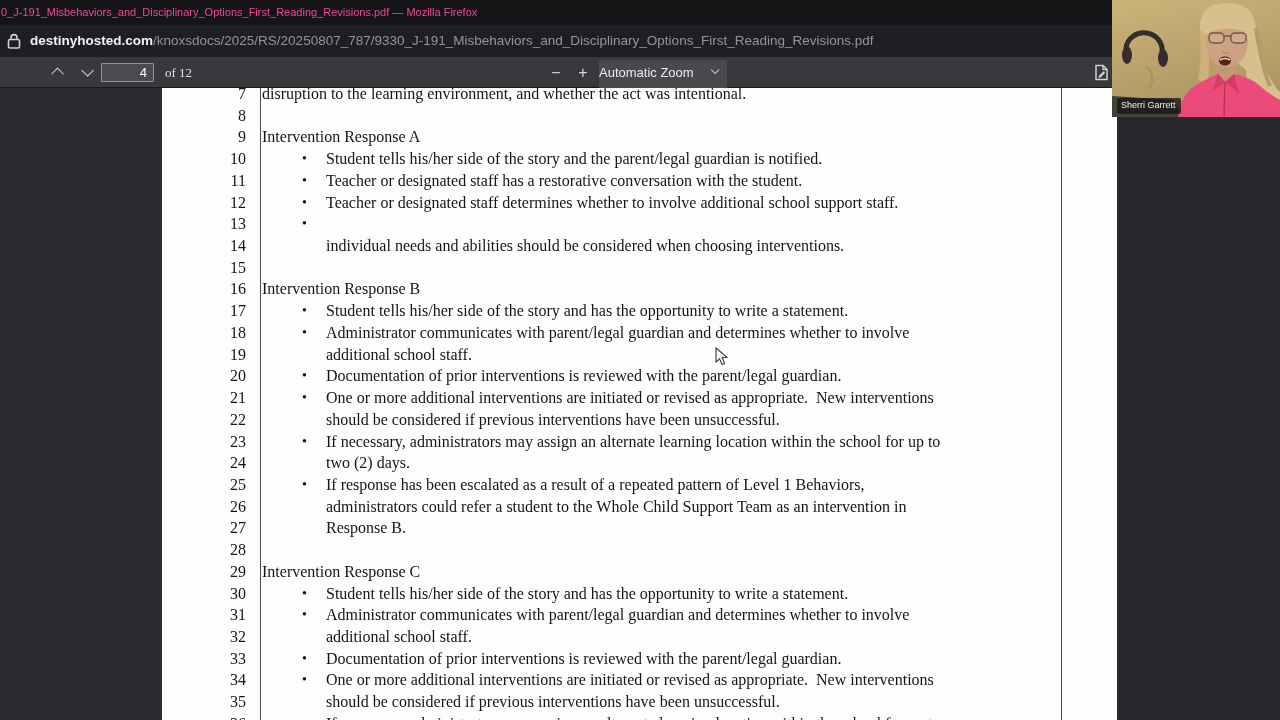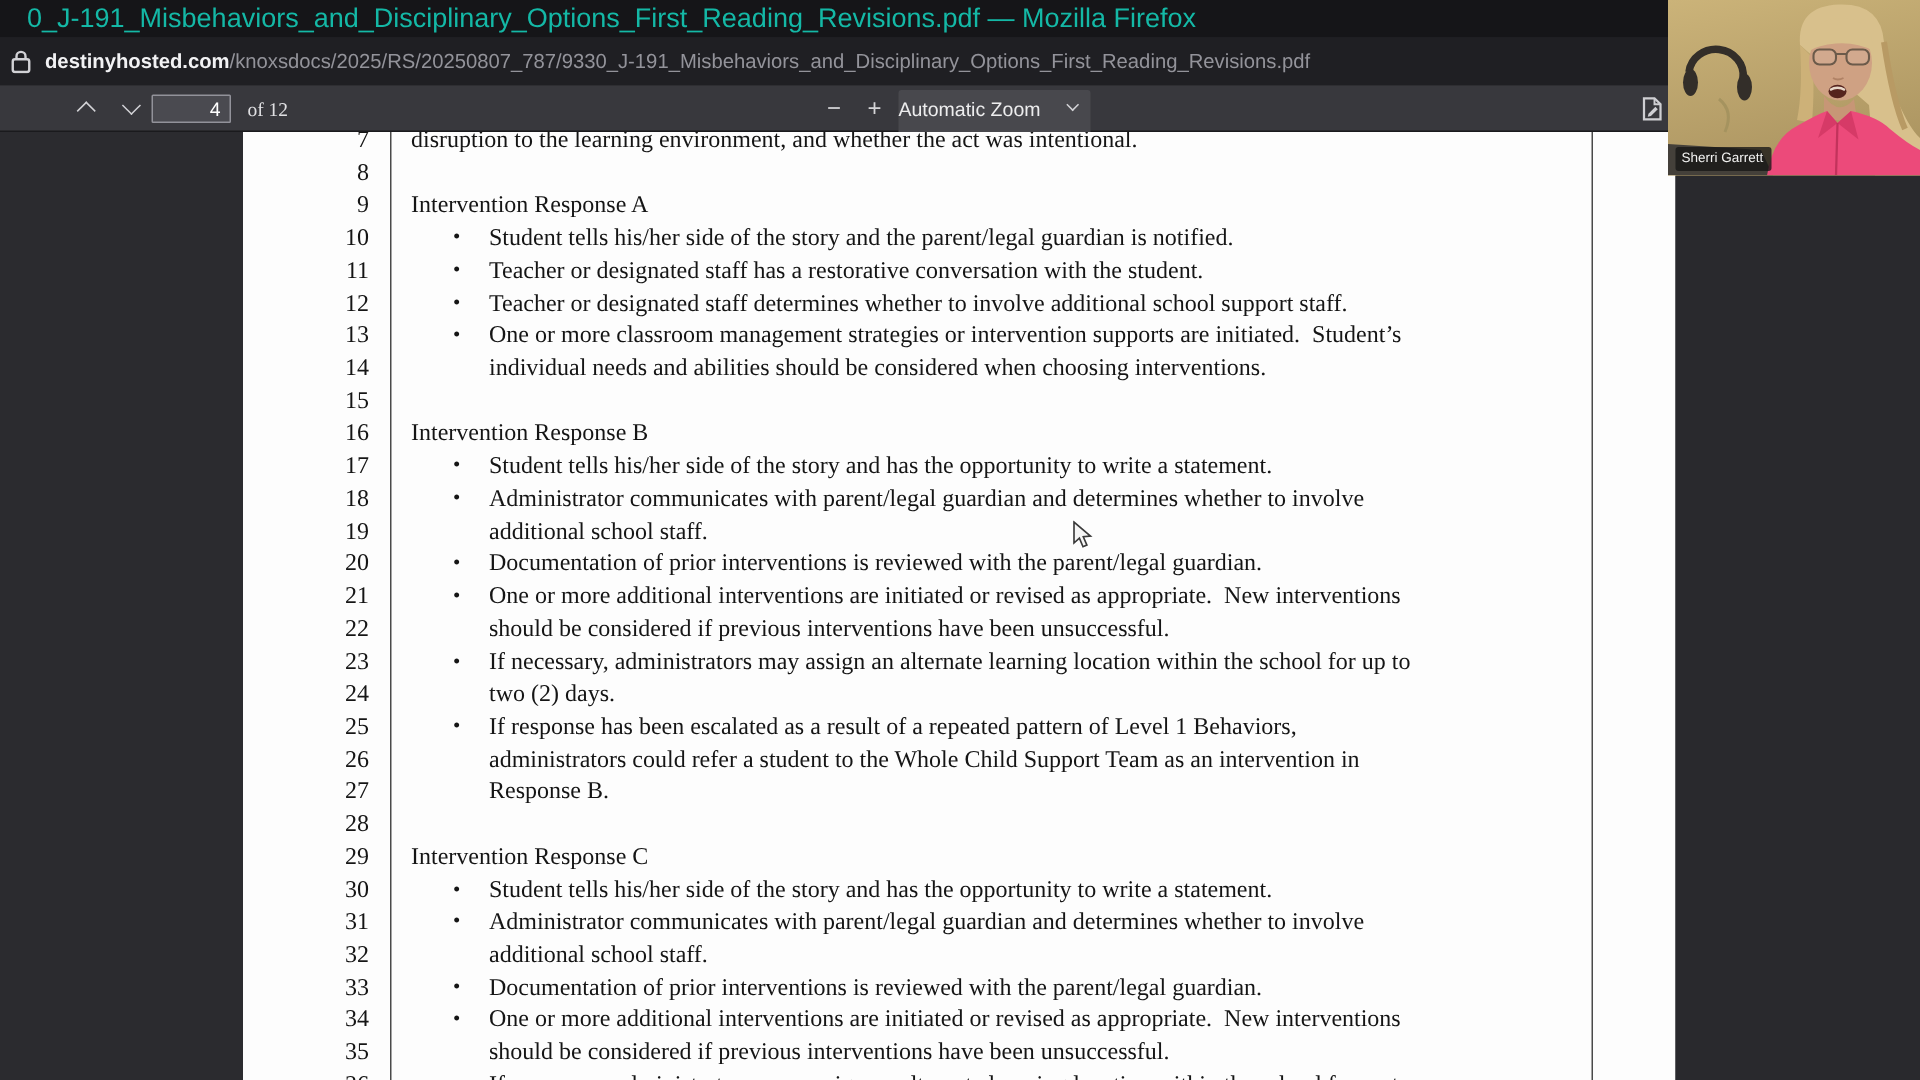--- a/index.html
+++ b/index.html
@@ -2,22 +2,22 @@
 <html><head>
 <meta charset="utf-8">
 <style>
   * { margin:0; padding:0; box-sizing:border-box; }
   html,body { width:1280px; height:720px; overflow:hidden; background:#2b2b2f;
               font-family:"Liberation Sans", sans-serif; }
 
   
   .titlebar { position:absolute; left:0; top:0; width:1280px; height:25px;
               background:#151518; overflow:hidden; }
-  .titlebar-text { position:absolute; left:18px; top:0; line-height:25px;
-                   font-size:18px; color:#14b8a6; white-space:nowrap; }
+  .titlebar-text { position:absolute; left:1px; top:0; line-height:25px;
+                   font-size:11px; color:#ec4899; white-space:nowrap; }
 
   .urlrow { position:absolute; left:0; top:25px; width:1280px; height:32px;
             background:#1f1f23; }
   .lock-icon { position:absolute; left:7px; top:8px; width:14px; height:16px; }
   .url-text { position:absolute; left:30px; top:0; line-height:32px; font-size:13.5px;
               white-space:nowrap; }
   .url-domain { color:#f2f2f4; font-weight:600; }
   .url-path { color:#93939a; }
 
   .toolbar { position:absolute; left:0; top:57px; width:1280px; height:31px;
@@ -48,21 +48,21 @@
           background:#fdfdfd; overflow:hidden; }
   .vrule { position:absolute; top:0; width:1px; height:632px; background:#4a4a4a; }
   .vrule.left  { left:98px; }
   .vrule.right { left:899px; }
   .doc-rows { position:absolute; left:0; top:-5px; width:955px;
               font-family:"Liberation Serif", serif; font-size:16px; color:#151515; }
   .doc-row { position:relative; height:21.72px; }
   .doc-num  { position:absolute; left:0; top:0; width:84px; text-align:right;
               line-height:21.72px; }
   .doc-text { position:absolute; top:0; line-height:21.72px; white-space:pre; }
-  .doc-text.plain { left:112px; }
+  .doc-text.plain { left:100px; }
   .doc-text.bullet-text, .doc-text.cont { left:164px; }
   .doc-bullet { position:absolute; left:140px; top:0; line-height:21.72px; font-size:14px; }
   .right-panel { position:absolute; left:1117px; top:29px; width:163px; height:603px;
                  background:#29292d; }
 
   
   .webcam { position:absolute; left:1112px; top:0; width:168px; height:117px;
             overflow:hidden; background:#c6ae74; }
   .name-label { position:absolute; left:5px; bottom:3px; background:rgba(22,22,22,0.78);
                 color:#f0f0ef; font-size:9px; line-height:12px; padding:1px 5px 3px 4px;
@@ -141,21 +141,20 @@
           <span class="doc-text bullet-text">Teacher or designated staff has a restorative conversation with the student.</span>
         </div>
         <div class="doc-row">
           <span class="doc-num">12</span>
           <span class="doc-bullet">•</span>
           <span class="doc-text bullet-text">Teacher or designated staff determines whether to involve additional school support staff.</span>
         </div>
         <div class="doc-row">
           <span class="doc-num">13</span>
           <span class="doc-bullet">•</span>
-          <span class="doc-text bullet-text">One or more classroom management strategies or intervention supports are initiated.  Student’s</span>
         </div>
         <div class="doc-row">
           <span class="doc-num">14</span>
           <span class="doc-text cont">individual needs and abilities should be considered when choosing interventions.</span>
         </div>
         <div class="doc-row">
           <span class="doc-num">15</span>
         </div>
         <div class="doc-row">
           <span class="doc-num">16</span>

